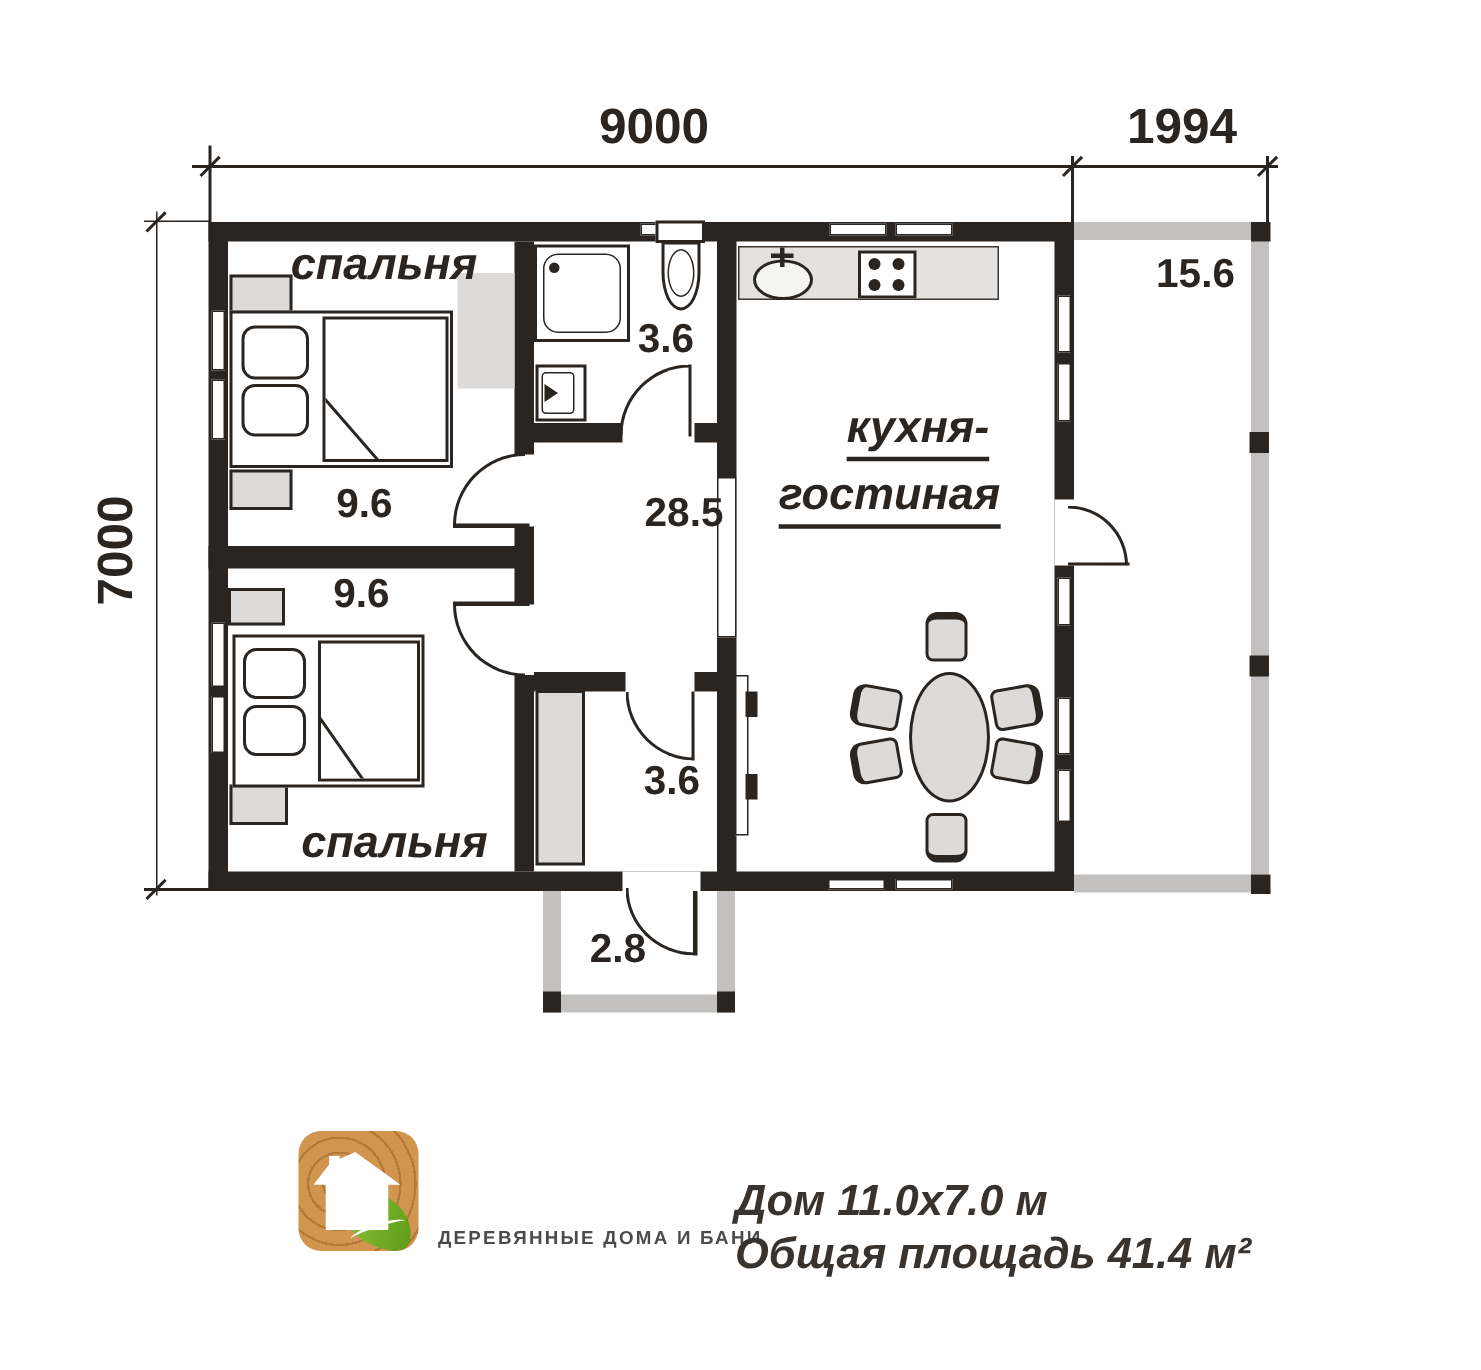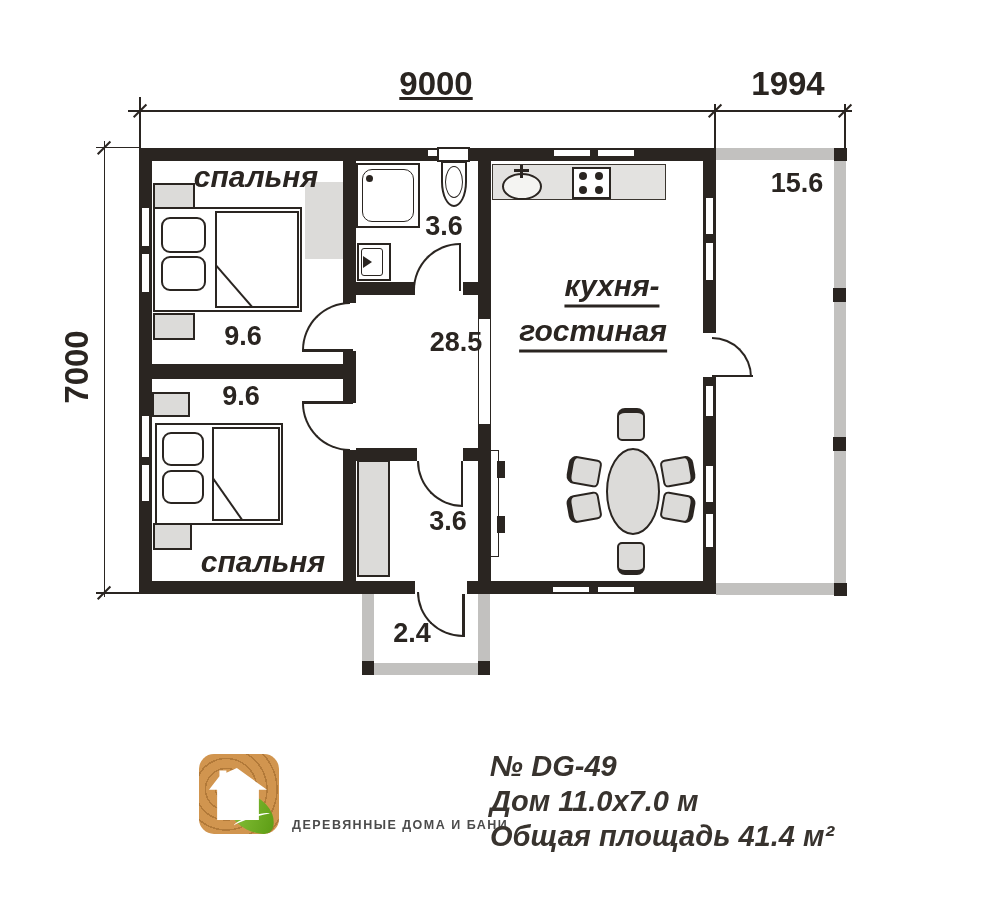--- a/index.html
+++ b/index.html
@@ -40,21 +40,21 @@
   <div class="tick" style="left:713.9px;top:102px;"></div>
   <div class="tick" style="left:843.9px;top:102px;"></div>
   <div class="dimline" style="left:139.2px;top:97px;width:1.6px;height:51px;"></div>
   <div class="dimline" style="left:714.2px;top:104px;width:1.6px;height:44px;"></div>
   <div class="dimline" style="left:844.2px;top:104px;width:1.6px;height:44px;"></div>
   <div class="dimline" style="left:103.5px;top:141px;width:1.6px;height:456px;"></div>
   <div class="tick" style="left:103.2px;top:139px;"></div>
   <div class="tick" style="left:103.2px;top:584px;"></div>
   <div class="dimline" style="left:96px;top:146.5px;width:44px;height:1.6px;"></div>
   <div class="dimline" style="left:96px;top:592px;width:44px;height:1.6px;"></div>
-  <div class="lbl dim-num" style="left:436px;top:84px;text-decoration:underline;">9000</div>
+  <div class="lbl dim-num" style="left:436px;top:84px;">9000</div>
   <div class="lbl dim-num" style="left:788px;top:84px;">1994</div>
   <div class="lbl dim-num" style="left:77px;top:367px;transform:translate(-50%,-50%) rotate(-90deg);">7000</div>
 
   <div class="wall" style="left:139px;top:148px;width:577px;height:13px;"></div>
   <div class="wall" style="left:139px;top:148px;width:13px;height:446px;"></div>
   <div class="wall" style="left:139px;top:581px;width:577px;height:13px;"></div>
   <div class="wall" style="left:703px;top:148px;width:13px;height:446px;"></div>
   <div class="wall" style="left:139px;top:364px;width:217px;height:15px;"></div>
   <div class="wall" style="left:343px;top:161px;width:13px;height:142px;"></div>
   <div class="wall" style="left:343px;top:351px;width:13px;height:52px;"></div>
@@ -166,35 +166,34 @@
   <div class="arc" style="left:712px;top:337px;width:40px;height:40px;border-top-width:2.2px;border-right-width:2.2px;border-top-right-radius:100%;"></div>
   <div class="leaf" style="left:712px;top:374.5px;width:41px;height:2.6px;"></div>
 
   <div class="lbl room-name" style="left:256px;top:177px;">спальня</div>
   <div class="lbl area-num" style="left:243px;top:336px;">9.6</div>
   <div class="lbl room-name" style="left:263px;top:562px;">спальня</div>
   <div class="lbl area-num" style="left:241px;top:396px;">9.6</div>
   <div class="lbl area-num" style="left:444px;top:226px;">3.6</div>
   <div class="lbl area-num" style="left:456px;top:342px;">28.5</div>
   <div class="lbl area-num" style="left:448px;top:521px;">3.6</div>
-  <div class="lbl area-num" style="left:412px;top:633px;">2.4</div>
+  <div class="lbl area-num" style="left:412px;top:633px;">2.8</div>
   <div class="lbl area-num" style="left:797px;top:183px;">15.6</div>
   <div class="lbl kl" style="left:593px;top:333px;">гостиная</div>
   <div class="lbl kl" style="left:612px;top:288px;">кухня-</div>
 
   <div class="abs" style="left:199px;top:754px;width:80px;height:80px;border-radius:15px;overflow:hidden;
               background:#d1954f;">
     <div class="abs" style="left:0;top:0;width:80px;height:80px;
                 background:repeating-radial-gradient(circle at 34% 44%, rgba(140,88,30,.45) 0 1.5px, rgba(0,0,0,0) 1.5px 10px);"></div>
     <div class="abs" style="left:28px;top:40px;width:48px;height:38px;transform:rotate(8deg);
                 background:linear-gradient(100deg,#8dc63f,#5d9d15);
                 border-radius:5% 100% 25% 100% / 5% 100% 35% 100%;"></div>
     <div class="abs" style="left:34px;top:62px;width:38px;height:8px;border-top:2.5px solid #fff;
                 border-radius:50%;transform:rotate(-18deg);"></div>
     <div class="abs" style="left:10px;top:14px;width:58px;height:52px;background:#fff;
                 clip-path:polygon(48% 0,100% 42%,86% 42%,86% 100%,14% 100%,14% 42%,0 42%,18% 16%,18% 5%,30% 5%,30% 9%);"></div>
   </div>
   <div class="abs" style="left:292px;top:818px;font-size:12.5px;font-weight:bold;color:#4b4b4b;letter-spacing:1.5px;">ДЕРЕВЯННЫЕ ДОМА И БАНИ</div>
-  <div class="footer-line" style="top:750px;">№ DG-49</div>
   <div class="footer-line" style="top:785px;">Дом 11.0х7.0 м</div>
   <div class="footer-line" style="top:820px;">Общая площадь 41.4 м²</div>
 
 </div>
 
 </body></html>

